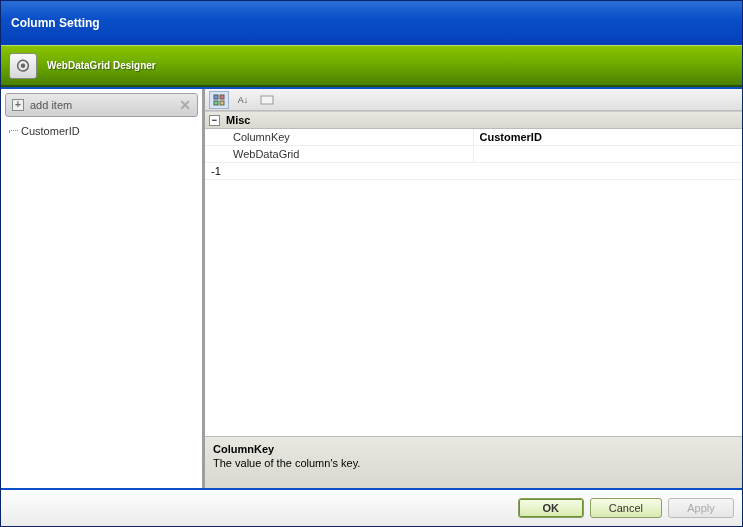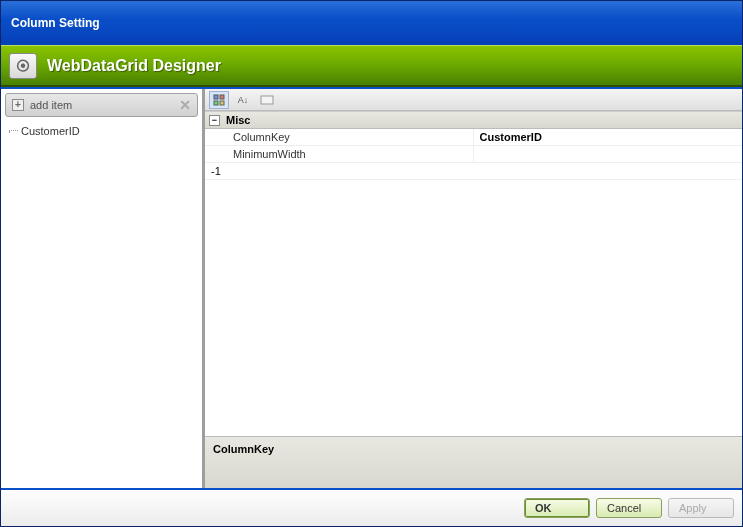--- a/index.html
+++ b/index.html
@@ -37,21 +37,21 @@
 }
 .designer-logo {
   width: 28px; height: 26px;
   background: linear-gradient(to bottom, #f8f8f8, #d8d8d8);
   border: 1px solid #888;
   border-radius: 3px;
   margin-right: 10px;
   display:flex; align-items:center; justify-content:center;
   font-size: 14px; font-weight: bold; color:#666;
 }
-.designer-title { color:#fff; font-weight:bold; font-size:16px; text-shadow: 1px 1px 1px rgba(0,0,0,0.4); }
+.designer-title { color:#fff; font-weight:bold; font-size:10px; text-shadow: 1px 1px 1px rgba(0,0,0,0.4); }
 
 .body-area {
   flex: 1;
   display: flex;
   border-top: 2px solid #0a4fc8;
 }
 
 .left-panel {
   width: 204px;
   background: #fff;
@@ -128,27 +128,27 @@
 .button-row {
   border-top:2px solid #0a4fc8;
   background: linear-gradient(to bottom, #fefefe, #ececec);
   padding: 8px;
   display:flex;
   justify-content:flex-end;
   gap:6px;
 }
 .btn {
   min-width:66px;
-  padding:3px 10px;
+  padding:3px 18px;
   border:1px solid #8aa060;
   background: linear-gradient(to bottom, #f8fce8, #d8eab0);
   border-radius:3px;
   font-size:11px;
   color:#333;
-  text-align:left;
+  text-align:center;
 }
 .btn.default { font-weight:bold; box-shadow: 0 0 0 1px #6a9030 inset; }
 .btn.disabled { color:#aaa; border-color:#bbb; background:linear-gradient(to bottom,#f6f6f6,#e6e6e6); }
 </style>
 </head>
 <body>
 
 <div class="window">
 
   <div class="titlebar">
@@ -196,29 +196,30 @@
       <div class="prop-grid">
         <div class="cat-header">
           <span class="cat-toggle">−</span>
           <span>Misc</span>
         </div>
         <div class="prop-row">
           <div class="prop-name">ColumnKey</div>
           <div class="prop-val bold">CustomerID</div>
         </div>
         <div class="prop-row">
-          <div class="prop-name">MinimumWidth</div>
+          <div class="prop-name">WebDataGrid</div>
         </div>
         <div class="prop-row">
           <div class="prop-val">-1</div>
         </div>
       </div>
 
       <div class="help-box">
         <div class="help-title">ColumnKey</div>
+        <div>The value of the column's key.</div>
       </div>
     </div>
 
   </div>
 
   <div class="button-row">
     <div class="btn default">OK</div>
     <div class="btn">Cancel</div>
     <div class="btn disabled">Apply</div>
   </div>

